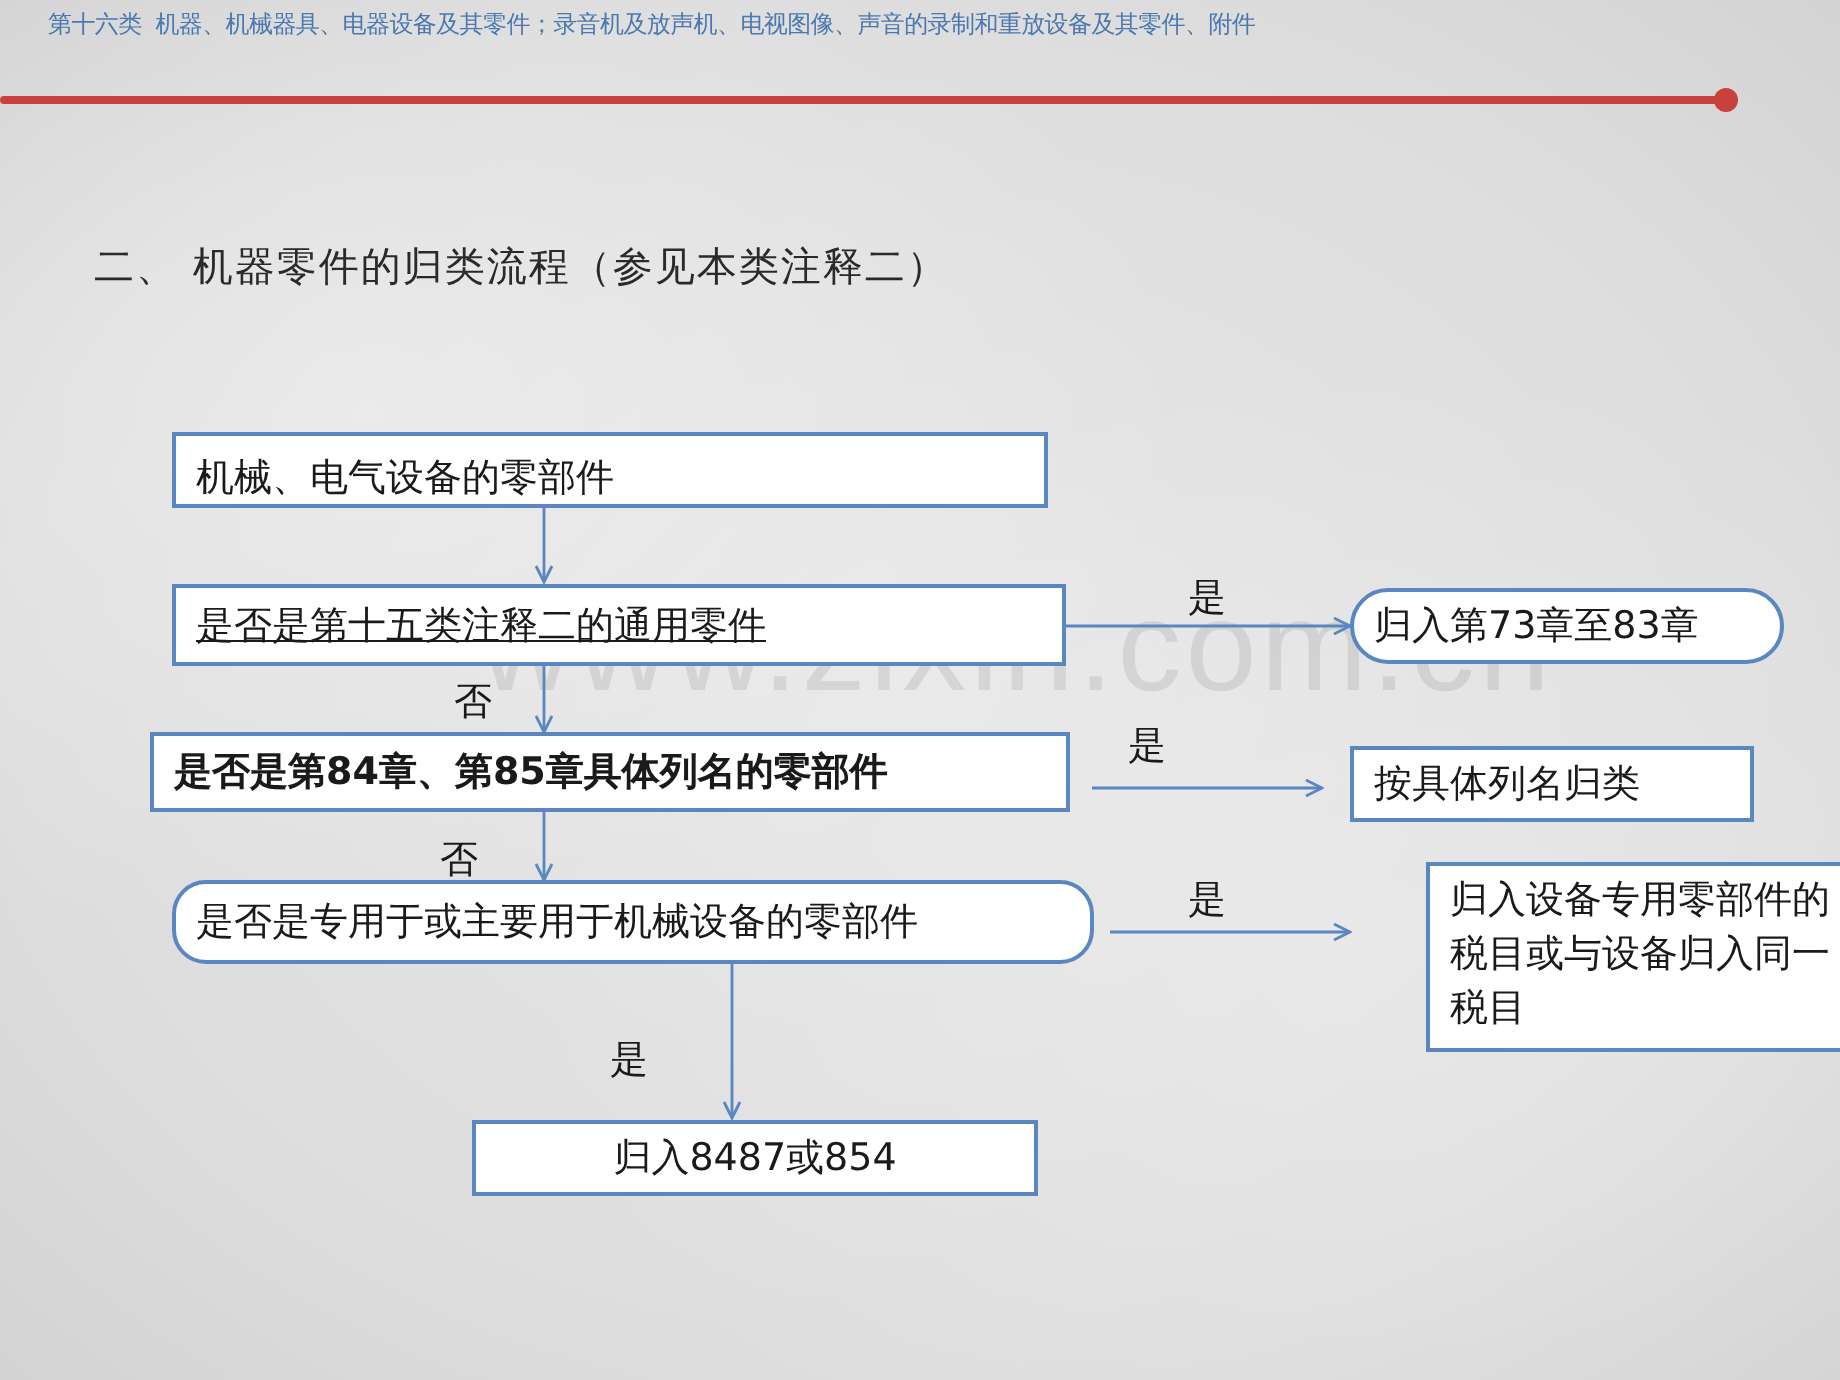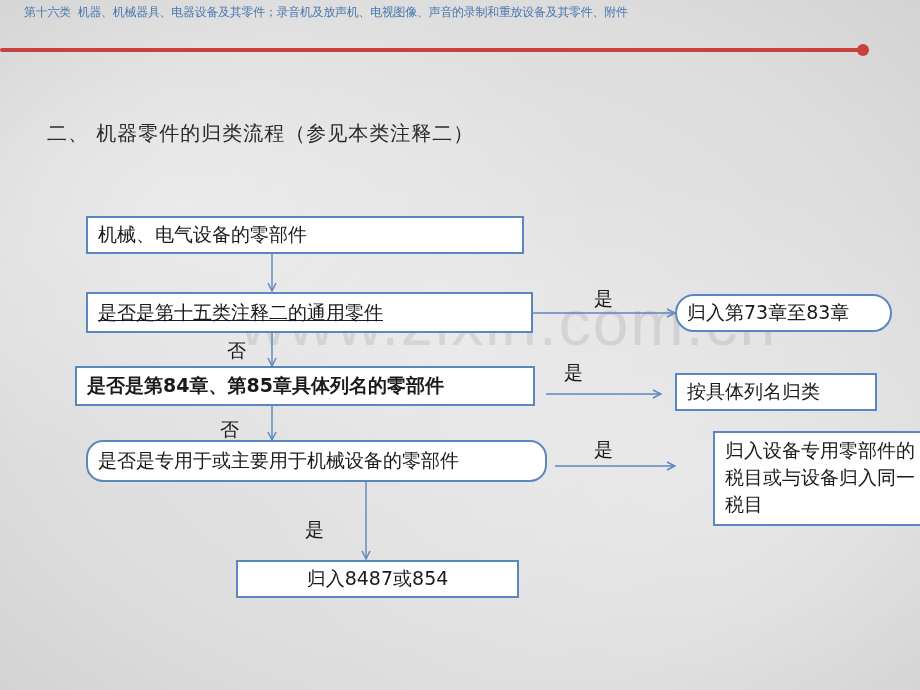--- a/index.html
+++ b/index.html
@@ -128,21 +128,21 @@
 
   <line x1="546" y1="394" x2="661" y2="394" stroke="#5b87c0" stroke-width="1.4" marker-end="url(#arrow)"></line>
 
   <line x1="272" y1="405" x2="272" y2="440" stroke="#5b87c0" stroke-width="1.4" marker-end="url(#arrow)"></line>
 
   <line x1="555" y1="466" x2="675" y2="466" stroke="#5b87c0" stroke-width="1.4" marker-end="url(#arrow)"></line>
 
   <line x1="366" y1="482" x2="366" y2="559" stroke="#5b87c0" stroke-width="1.4" marker-end="url(#arrow)"></line>
 </svg>
 
-<div class="box" style="left:86px; top:216px; width:438px; height:38px;">
+<div class="box" style="left:86px; top:216px; width:438px; height:38px;align-items:flex-end;">
   <span>机械、电气设备的零部件</span>
 </div>
 
 <div class="box" style="left:86px; top:292px; width:447px; height:41px;text-decoration:underline;">
   <span>是否是第十五类注释二的通用零件</span>
 </div>
 
 <div class="box" style="left:675px; top:294px; width:217px; height:38px;border-radius:19px;">
   <span>归入第73章至83章</span>
 </div>

